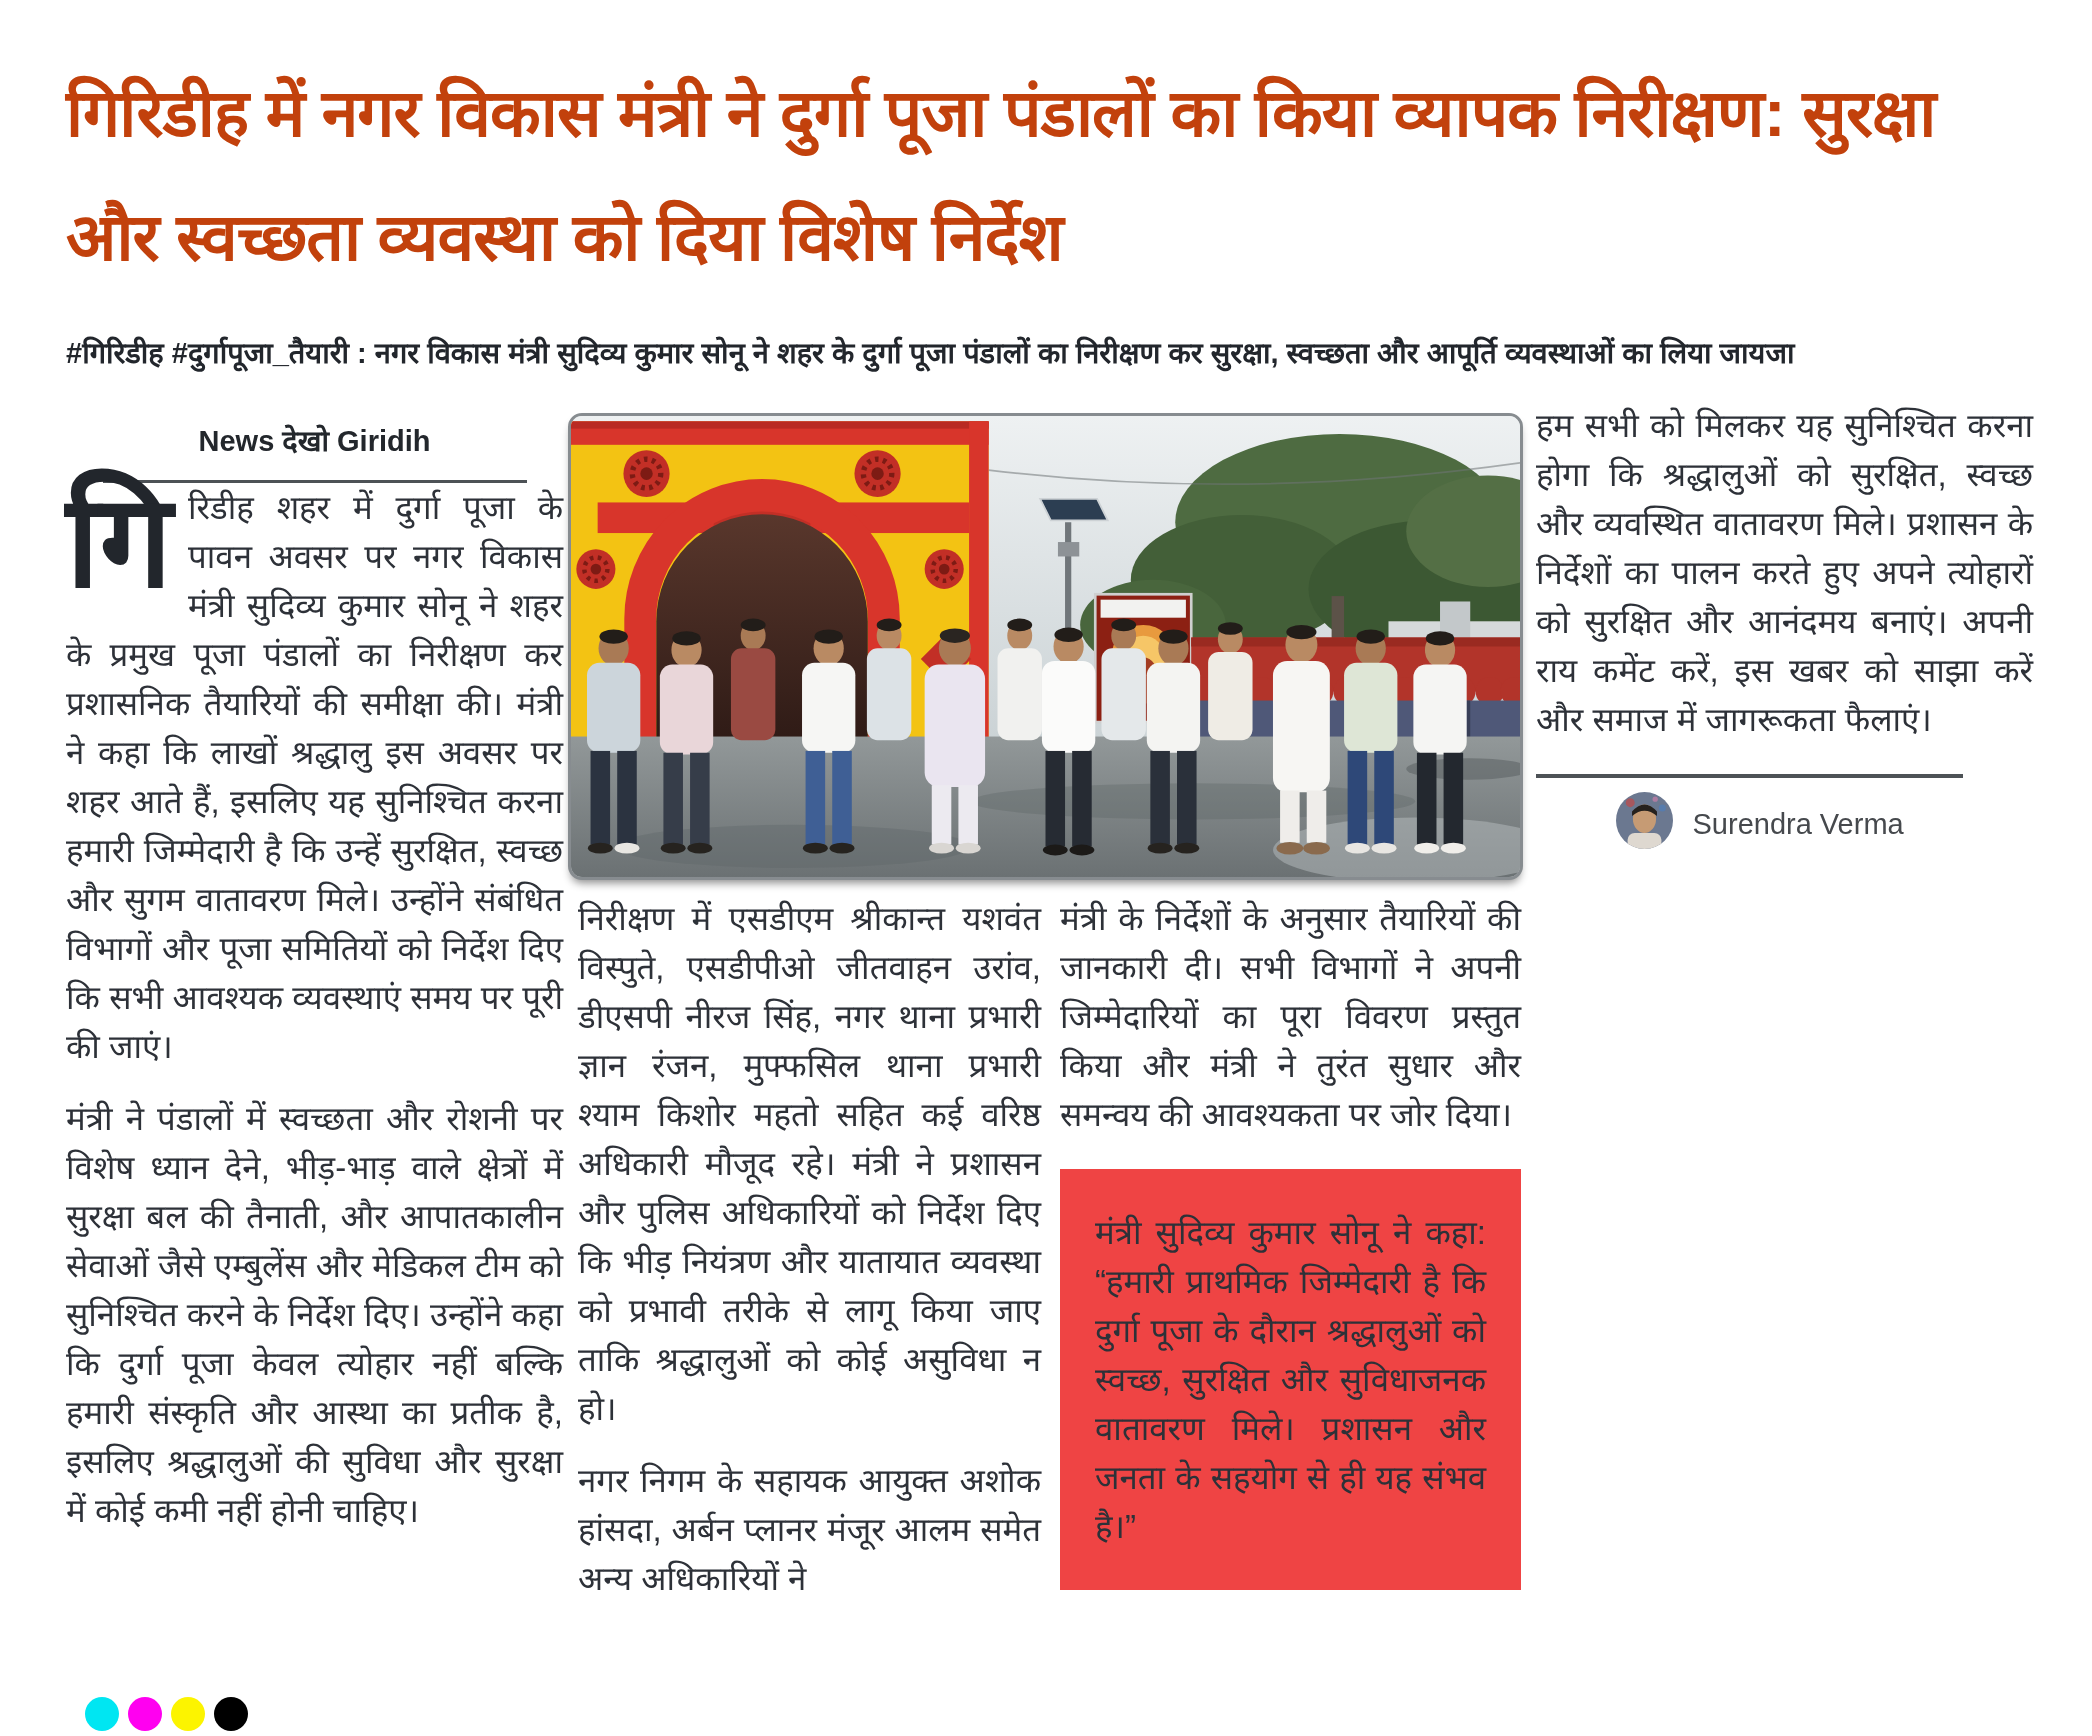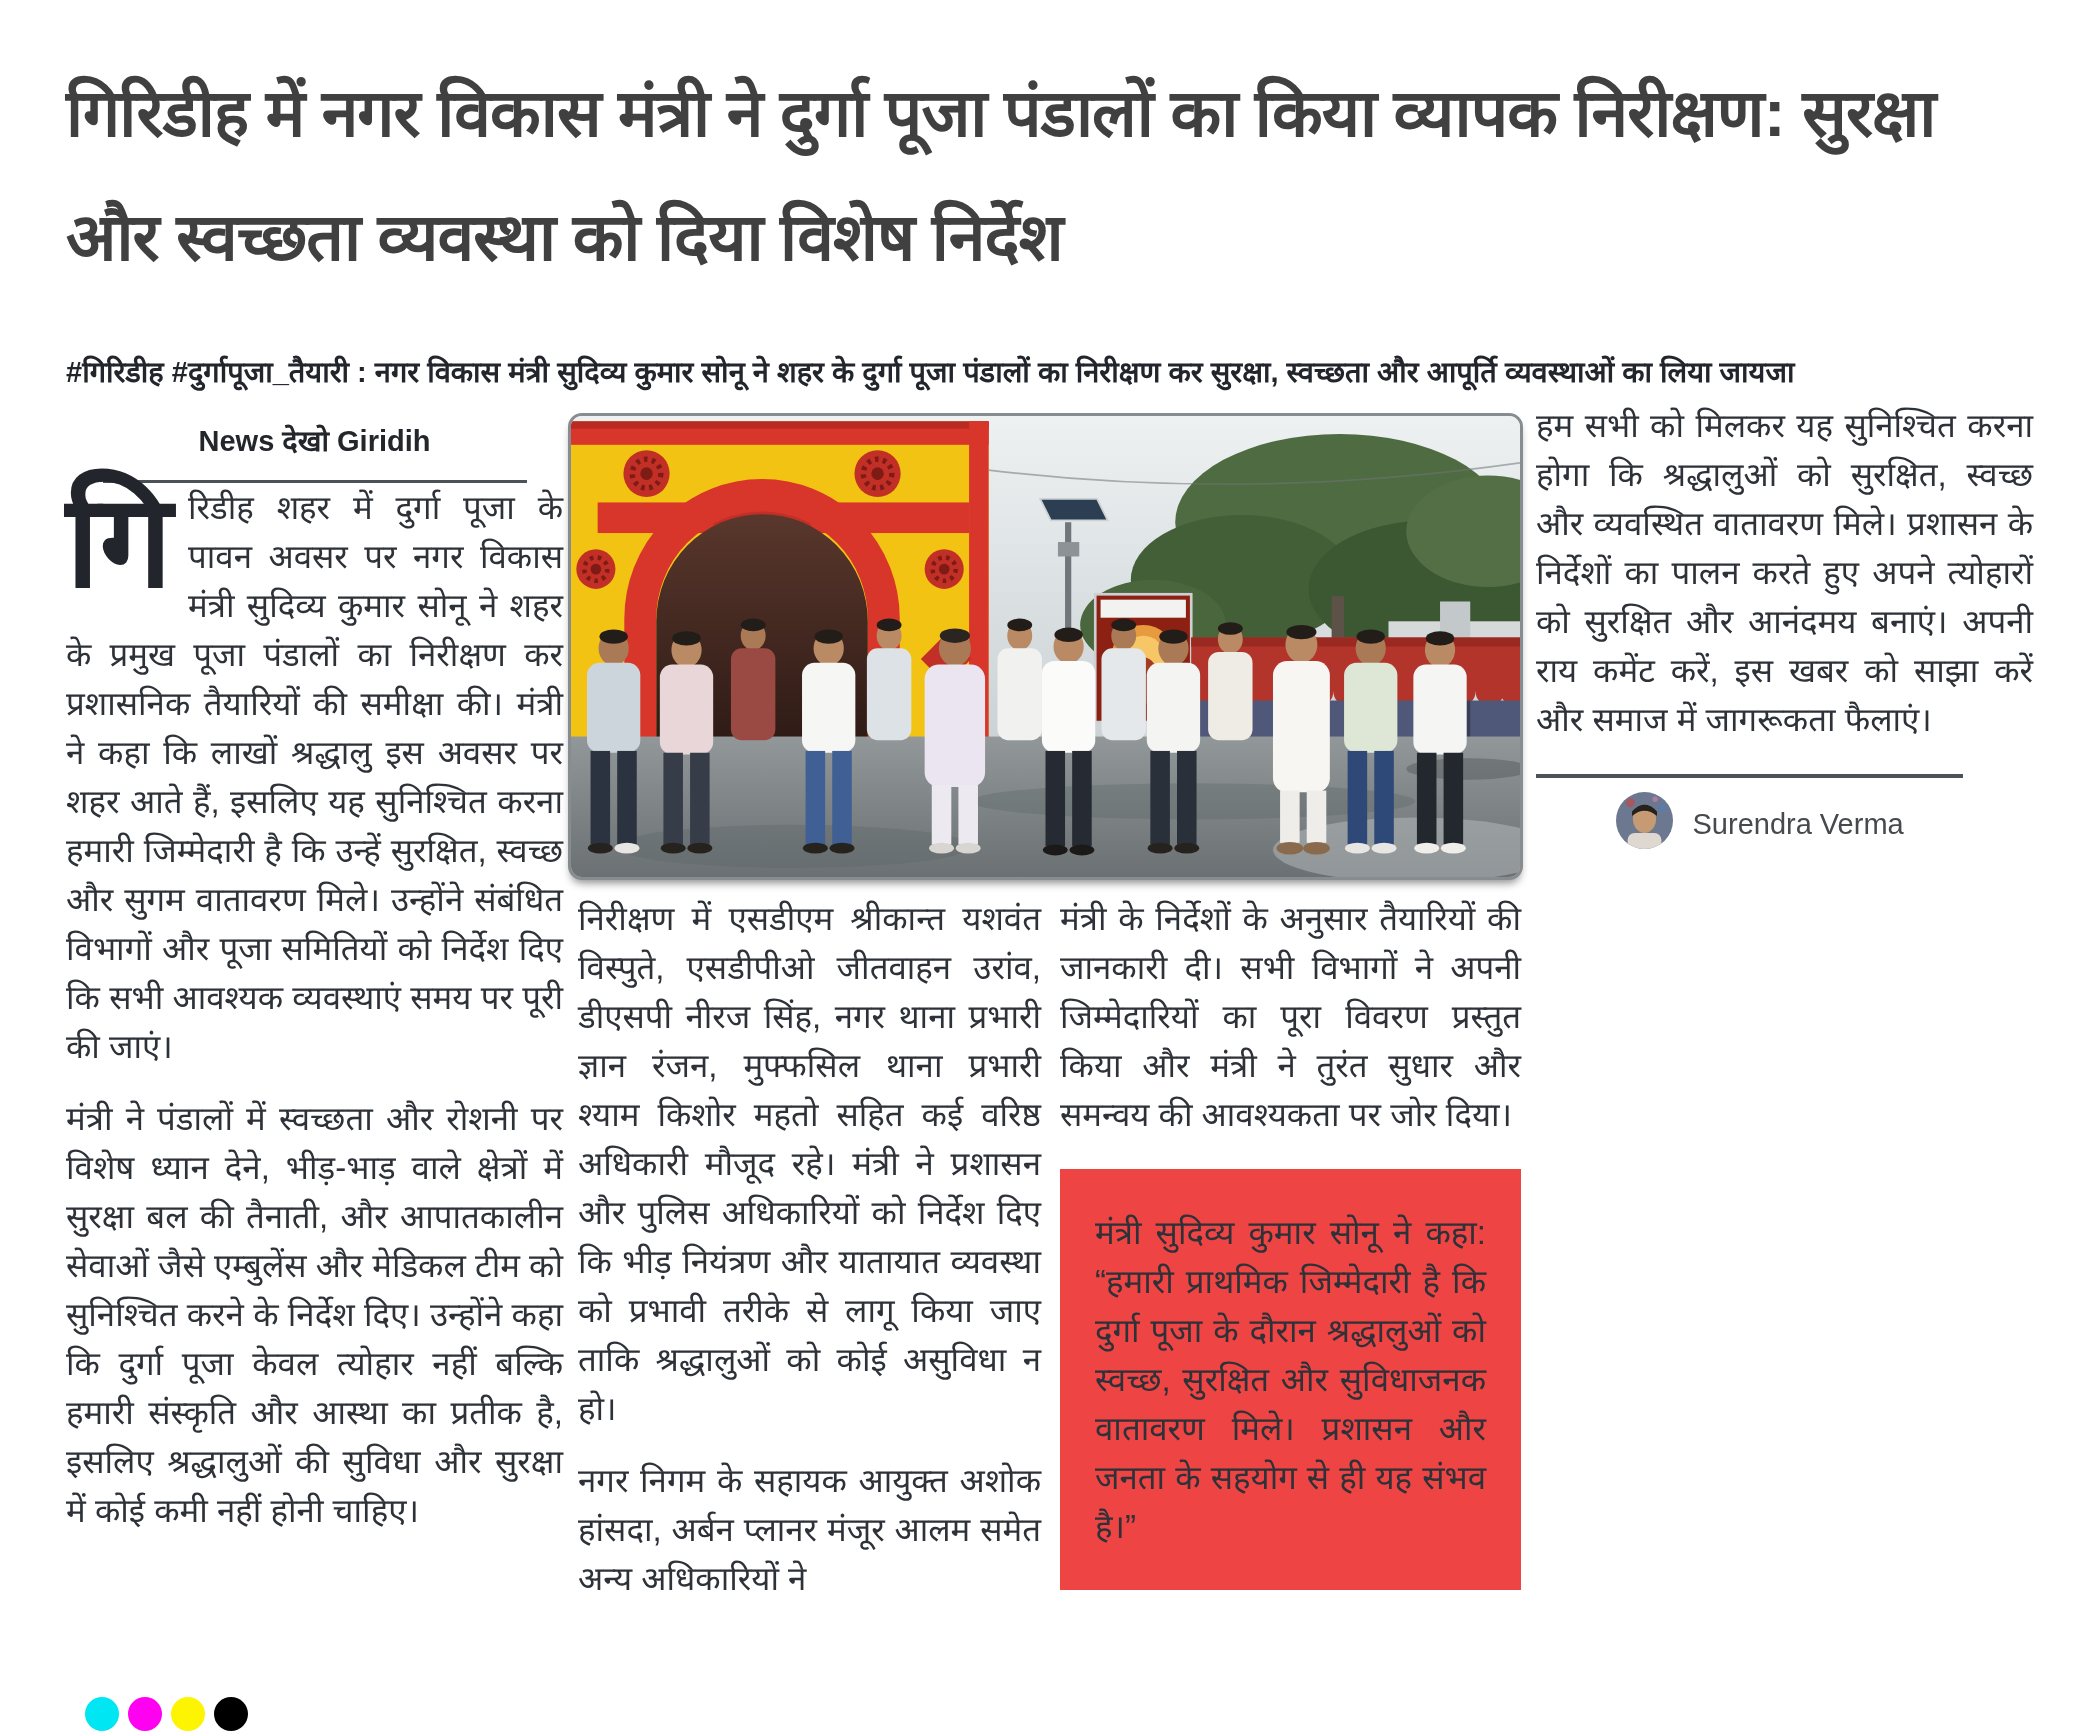--- a/index.html
+++ b/index.html
@@ -1,20 +1,20 @@
 <!DOCTYPE html>
 <html style="font-size:14px"><head>
 <meta charset="utf-8">
 <style>
   html,body{margin:0;padding:0;background:#ffffff;}
   .page{position:relative;width:2093px;height:1736px;background:#ffffff;overflow:hidden;
         font-family:"Liberation Sans","DejaVu Sans",sans-serif;}
   .headline{position:absolute;left:66px;top:51px;width:1967px;margin:0;
-            font-size:66px;line-height:124px;font-weight:900;letter-spacing:-0.9px;color:#404040;}
-  .subheadline{position:absolute;left:66px;top:353px;width:1968px;
+            font-size:66px;line-height:124px;font-weight:900;letter-spacing:-0.9px;color:#c2410c;}
+  .subheadline{position:absolute;left:66px;top:334px;width:1968px;
                font-size:29px;font-weight:700;color:#22262c;line-height:39px;}
   .col{position:absolute;font-size:33px;line-height:49px;color:#2d3138;text-align:justify;}
   .col p{margin:0 0 23px 0;}
   .col1{left:66px;top:413px;width:497px;}
   .col2{left:578px;top:894px;width:463px;}
   .col3{left:1060px;top:894px;width:461px;}
   .col4{left:1536px;top:401px;width:497px;}
   .byline{text-align:center;font-size:29px;font-weight:700;color:#23272c;margin:3.5px 0 0 0;}
   .byline-rule{border:none;height:3.5px;background:#4d5256;width:424px;margin:14px auto 0 auto;}
   .body-start{margin-top:19.5px;}

